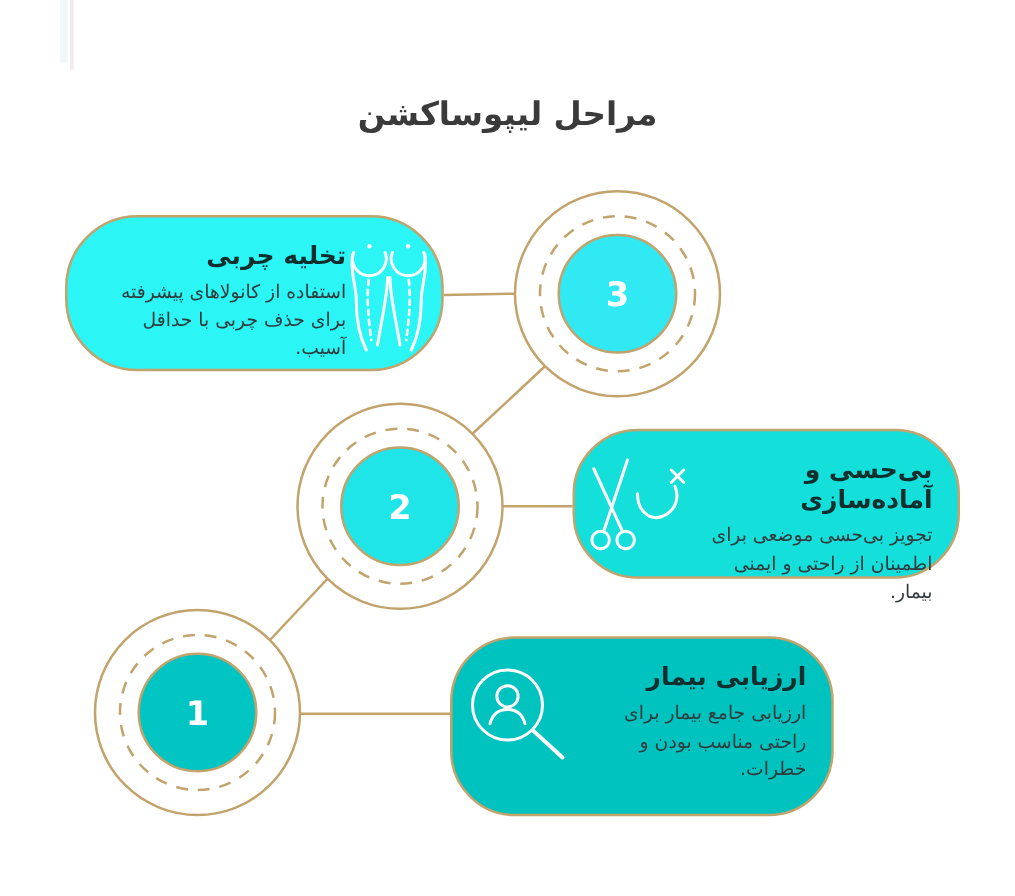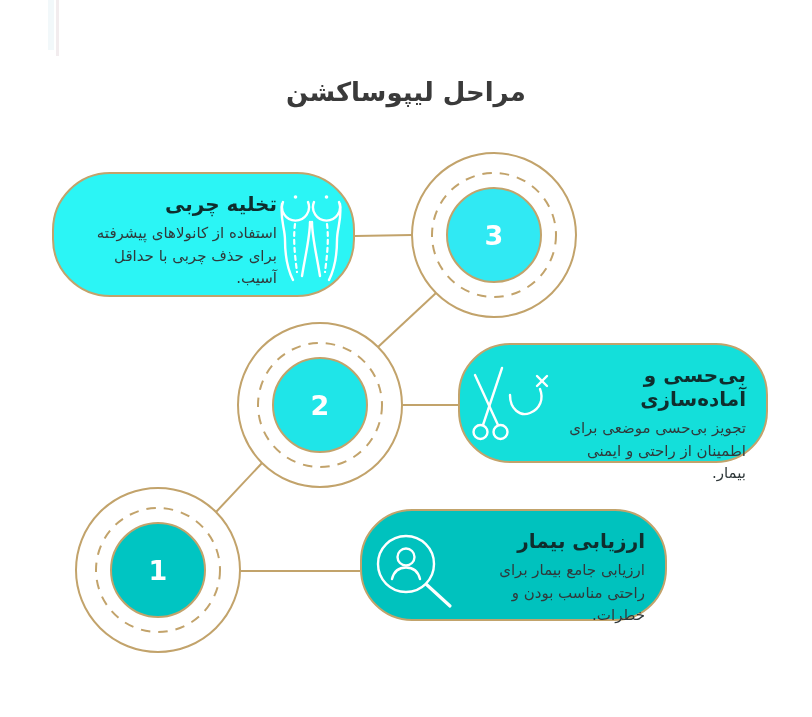--- a/index.html
+++ b/index.html
@@ -20,21 +20,21 @@
   .inner-circle{stroke:#C2A36B;stroke-width:2;}
   .connector{stroke:#C2A36B;stroke-width:2;fill:none;}
   .num{fill:#ffffff;font-size:27px;font-weight:bold;text-anchor:middle;
        font-family:"DejaVu Sans",sans-serif;}
   .card{
     position:absolute;border:2px solid #C2A36B;box-sizing:border-box;
     direction:rtl;
   }
   .card-3{left:52px;top:172px;width:303px;height:125px;border-radius:58px;}
   .card-2{left:458px;top:343px;width:310px;height:120px;border-radius:52px;}
-  .card-1{left:360px;top:509px;width:307px;height:112px;border-radius:52px;}
+  .card-1{left:360px;top:509px;width:307px;height:144px;border-radius:52px;}
   .card .text{position:absolute;top:16px;}
   .card-3 .text{right:76px;left:22px;}
   .card-2 .text,.card-1 .text{right:20px;left:96px;}
   .card-title{font-size:20px;font-weight:bold;color:#0f2e2e;margin:2px 0 6px 0;
               text-align:right;}
   .card-desc{font-size:15px;color:#30393b;line-height:1.5;text-align:right;}
   .card .icon{position:absolute;}
   .card-3 .icon{right:10px;top:16px;}
   .card-2 .icon{left:10px;top:20px;}
   .card-1 .icon{left:12px;top:21px;}

